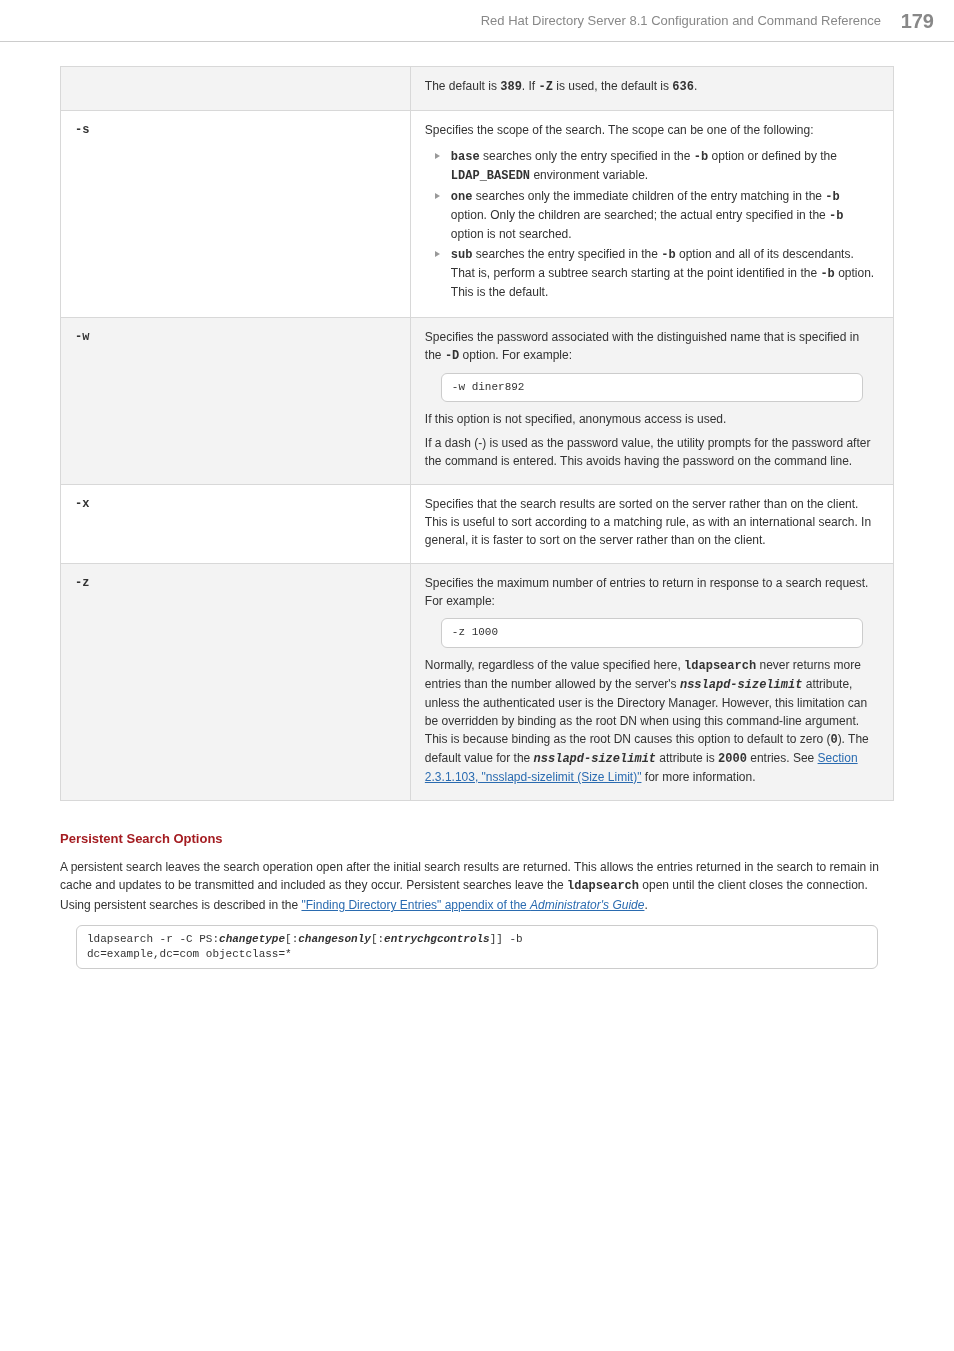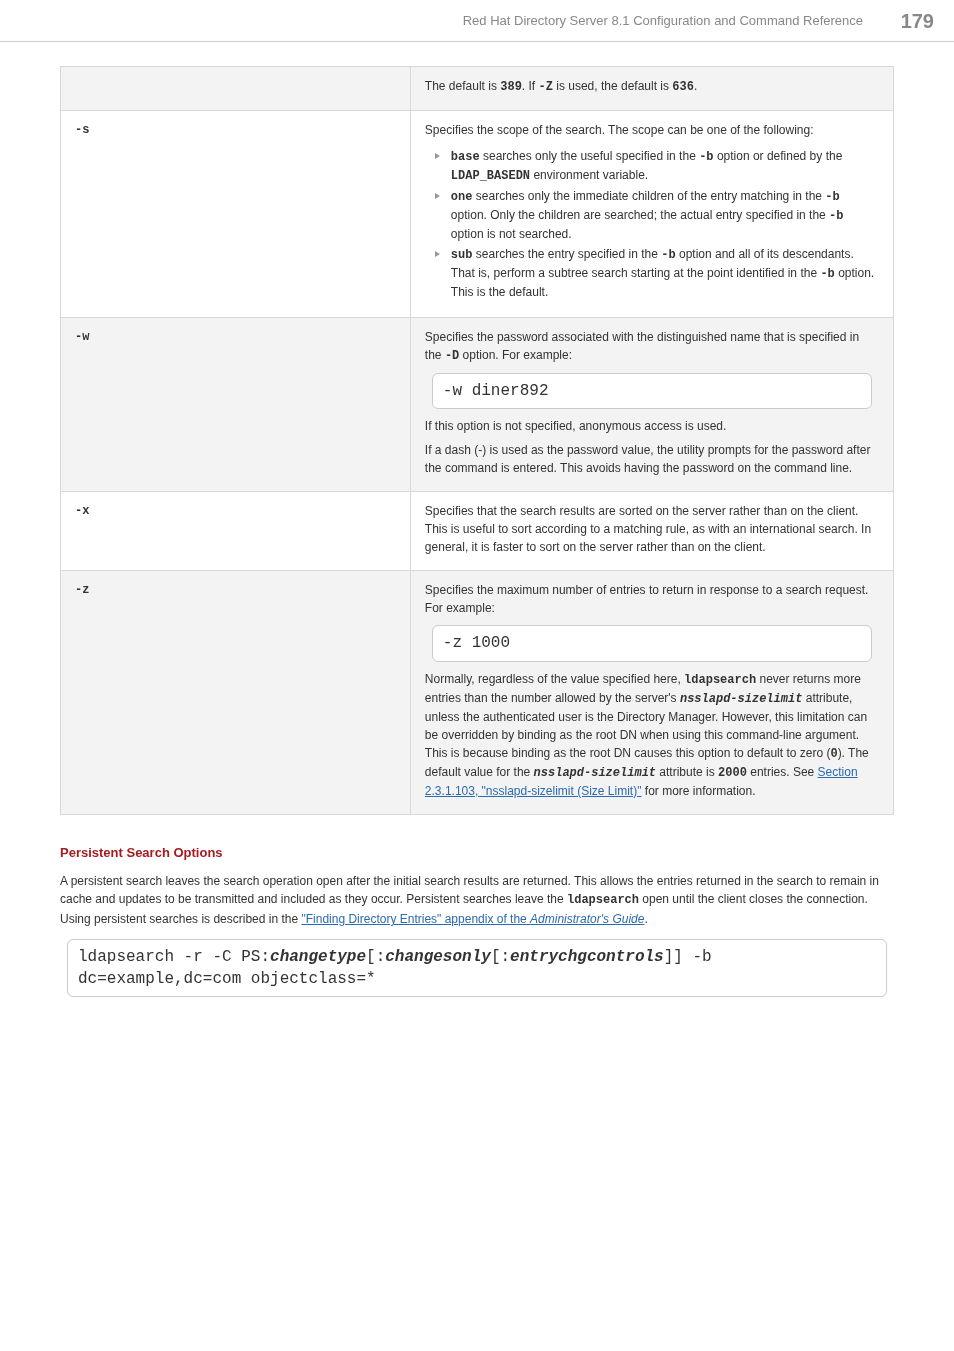--- a/index.html
+++ b/index.html
@@ -14,21 +14,21 @@
     border-bottom: 1px solid #ccc;
     padding: 10px 20px 8px 0;
     text-align: right;
     color: #888;
     font-size: 13px;
   }
   .page-header .page-num {
     font-size: 20px;
     color: #888;
     font-weight: bold;
-    margin-left: 34px;
+    margin-left: 16px;
     vertical-align: middle;
   }
   .content { padding: 24px 60px 40px 60px; }
   table.opts {
     width: 100%;
     border-collapse: collapse;
     border: 1px solid #d8d8d8;
     margin-bottom: 30px;
     padding-left: 48px;
   }
@@ -61,22 +61,22 @@
     border-left: 5px solid #999;
     border-top: 3px solid transparent;
     border-bottom: 3px solid transparent;
   }
   .codebox {
     background: #fff;
     border: 1px solid #ccc;
     border-radius: 6px;
     padding: 6px 10px;
     font-family: "Liberation Mono", Consolas, monospace;
-    font-size: 16px;
-    margin: 8px 7px;
+    font-size: 11px;
+    margin: 8px 16px;
     white-space: pre-wrap;
     line-height: 1.4;
   }
   td .codebox { background:#fff; }
   a.link { color: #2a6bb0; text-decoration: underline; }
   h4.sect {
     color: #a41c21;
     font-size: 13px;
     font-weight: bold;
     margin: 26px 0 12px 0;
@@ -101,21 +101,21 @@
           <td class="optcol"></td>
           <td>
             <p><span>The default is </span><span class="mono b">389</span><span>. If </span><span class="mono b">-Z</span><span> is used, the default is </span><span class="mono b">636</span><span>.</span></p>
           </td>
         </tr>
         <tr>
           <td class="optcol">-s</td>
           <td>
             <p><span>Specifies the scope of the search. The scope can be one of the following:</span></p>
             <ul class="bullets">
-              <li><span class="mono b">base</span><span> searches only the useful specified in the </span><span class="mono b">-b</span><span> option or defined by the </span><span class="mono b">LDAP_BASEDN</span><span> environment variable.</span></li>
+              <li><span class="mono b">base</span><span> searches only the entry specified in the </span><span class="mono b">-b</span><span> option or defined by the </span><span class="mono b">LDAP_BASEDN</span><span> environment variable.</span></li>
               <li><span class="mono b">one</span><span> searches only the immediate children of the entry matching in the </span><span class="mono b">-b</span><span> option. Only the children are searched; the actual entry specified in the </span><span class="mono b">-b</span><span> option is not searched.</span></li>
               <li><span class="mono b">sub</span><span> searches the entry specified in the </span><span class="mono b">-b</span><span> option and all of its descendants. That is, perform a subtree search starting at the point identified in the </span><span class="mono b">-b</span><span> option. This is the default.</span></li>
             </ul>
           </td>
         </tr>
         <tr class="shade">
           <td class="optcol">-w</td>
           <td>
             <p><span>Specifies the password associated with the distinguished name that is specified in the </span><span class="mono b">-D</span><span> option. For example:</span></p>
             <div class="codebox">-w diner892</div>

